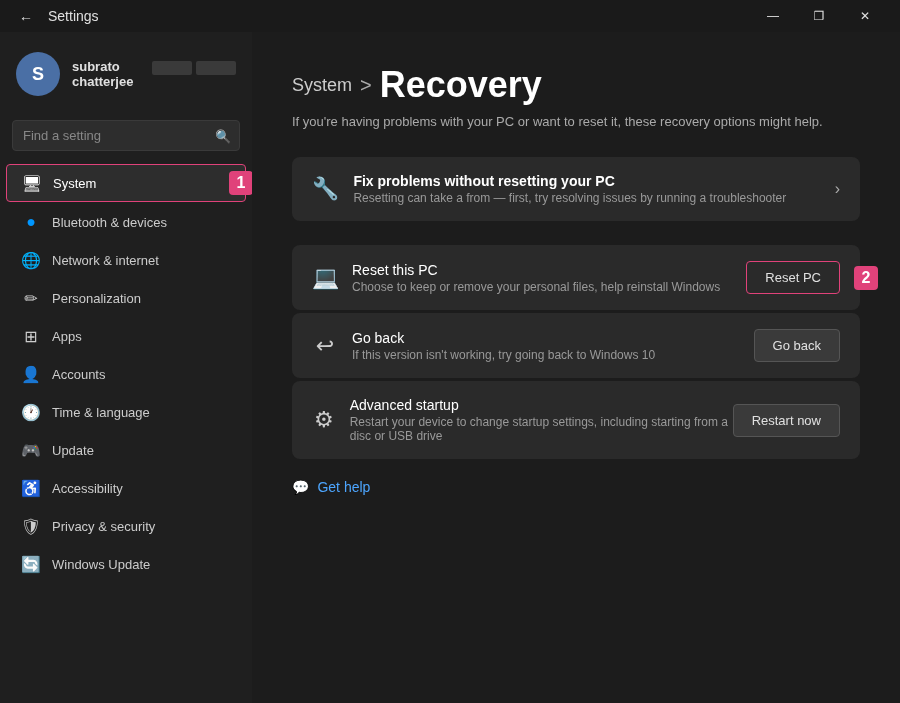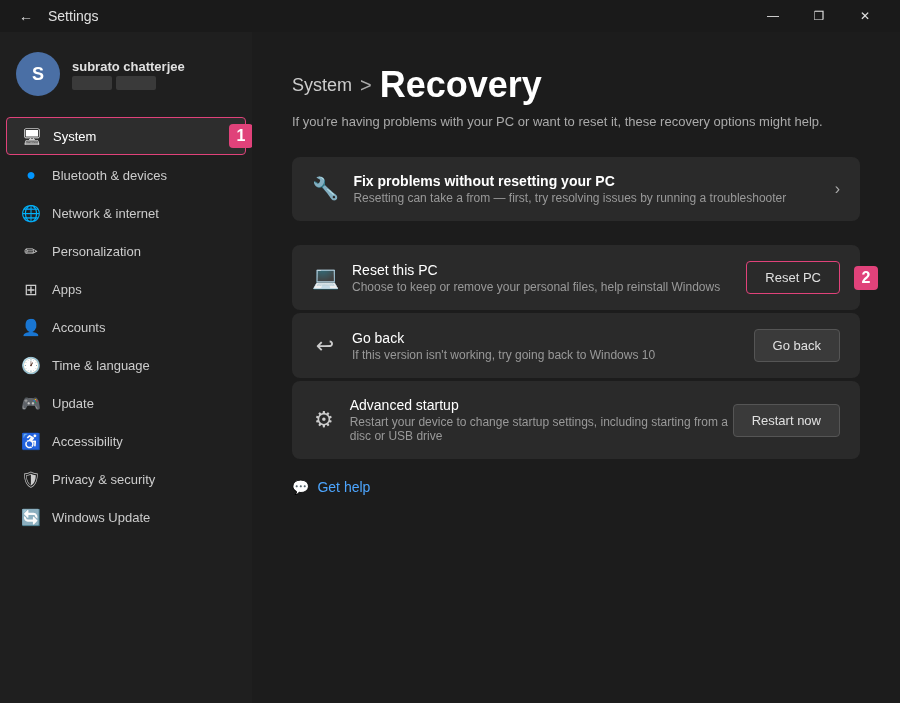--- a/index.html
+++ b/index.html
@@ -87,21 +87,21 @@
       background: #4a6fa5;
       display: flex;
       align-items: center;
       justify-content: center;
       font-size: 18px;
       font-weight: bold;
       color: white;
       overflow: hidden;
       flex-shrink: 0;
     }
-    .user-info { display: flex; flex-direction: column; }
+    .user-info { display: flex; flex-direction: row; }
     .user-name { font-size: 13px; font-weight: 600; color: #e0e0e0; }
     .user-tags { display: flex; gap: 4px; margin-top: 2px; }
     .user-tag {
       width: 40px;
       height: 14px;
       background: #3a3a3a;
       border-radius: 2px;
     }
 
     .search-box {
@@ -320,20 +320,24 @@
       <div class="avatar">S</div>
       <div class="user-info">
         <span class="user-name">subrato chatterjee</span>
         <div class="user-tags">
           <div class="user-tag"></div>
           <div class="user-tag"></div>
         </div>
       </div>
     </div>
 
+    <div class="search-box">
+      <input type="text" placeholder="Find a setting" style="">
+      <div class="search-icon-wrap">🔍</div>
+    </div>
 
     <div class="nav-item active" style="position:relative;">
       <div class="nav-icon">🖥</div>
       <span class="nav-label">System</span>
       <div class="badge-1">1</div>
     </div>
     <div class="nav-item">
       <div class="nav-icon" style="color:#0096ff;">●</div>
       <span class="nav-label">Bluetooth &amp; devices</span>
     </div>

